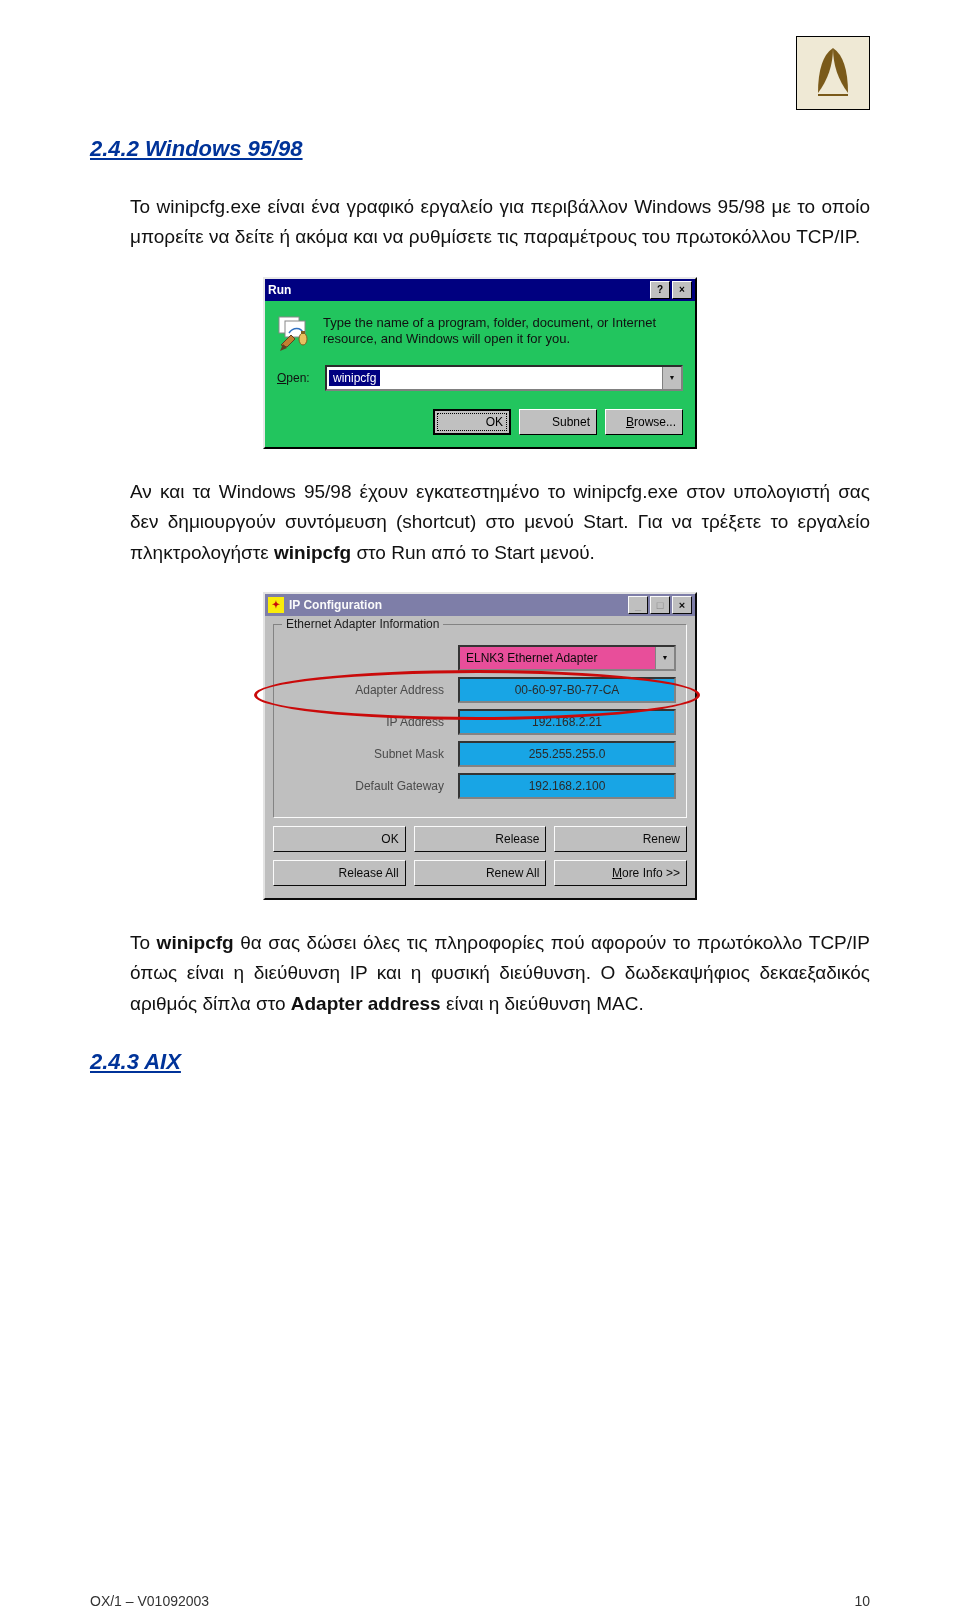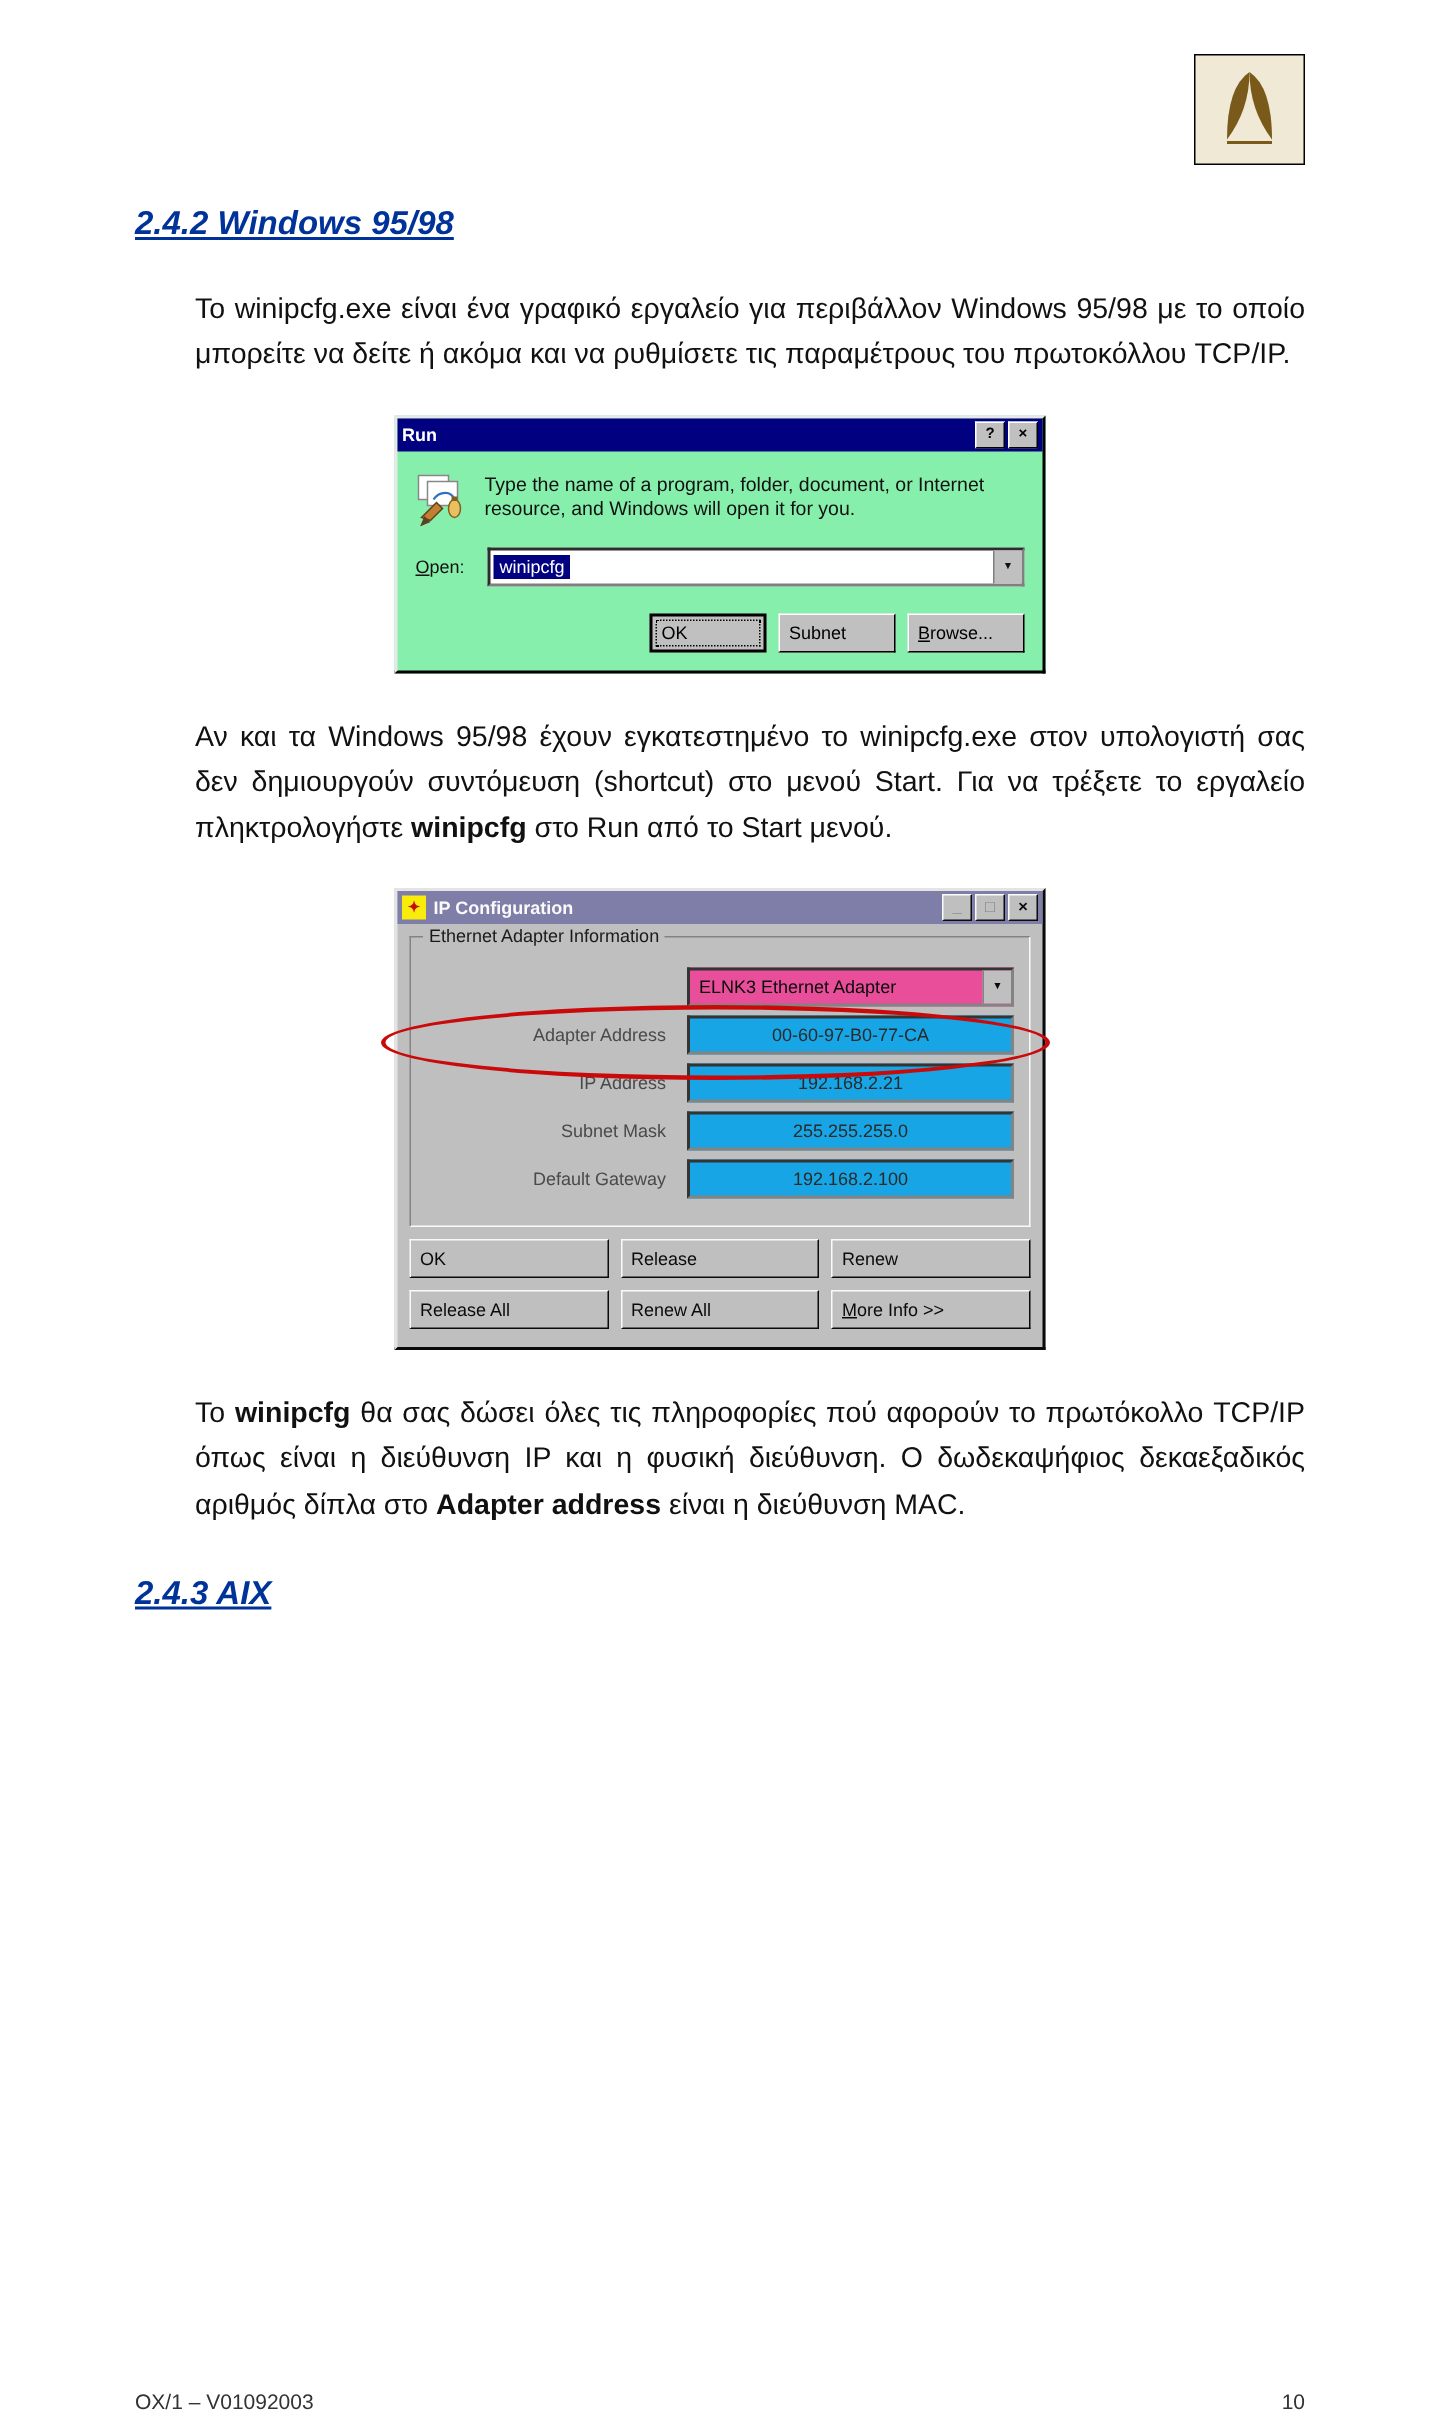--- a/index.html
+++ b/index.html
@@ -46,21 +46,21 @@
   }
   .b { font-weight: bold; }
   .figure-wrap {
     text-align: center;
     margin: 10px 0 28px 0;
   }
   .figure-wrap .inner { display: inline-block; }
   
   .run-dlg {
     width: 430px;
-    background: #86efac;
+    background: #22c55e;
     border: 2px solid #000;
     border-top-color: #e8e8e8;
     border-left-color: #e8e8e8;
     font-family: "MS Sans Serif", Tahoma, Arial, sans-serif;
     font-size: 12px;
     text-align: left;
   }
   .titlebar {
     background: #000080;
     color: #fff;
@@ -118,21 +118,21 @@
   }
   .run-row3 { display:flex; justify-content:flex-end; margin-top:18px; gap:8px; }
   .btn98 {
     min-width:78px; height:26px;
     background:#c0c0c0;
     border:1px solid #000;
     border-top-color:#fff; border-left-color:#fff;
     font-family:"MS Sans Serif", Tahoma, Arial, sans-serif;
     font-size:12px;
     padding:0 6px;
-    text-align:left;
+    text-align:right;
   }
   .btn98.focus { outline:1px dotted #000; outline-offset:-5px; border:2px solid #000; }
   .u { text-decoration: underline; }
 
   
   .ip-dlg {
     width: 430px;
     background:#c0c0c0;
     border:2px solid #000;
     border-top-color:#e8e8e8; border-left-color:#e8e8e8;

